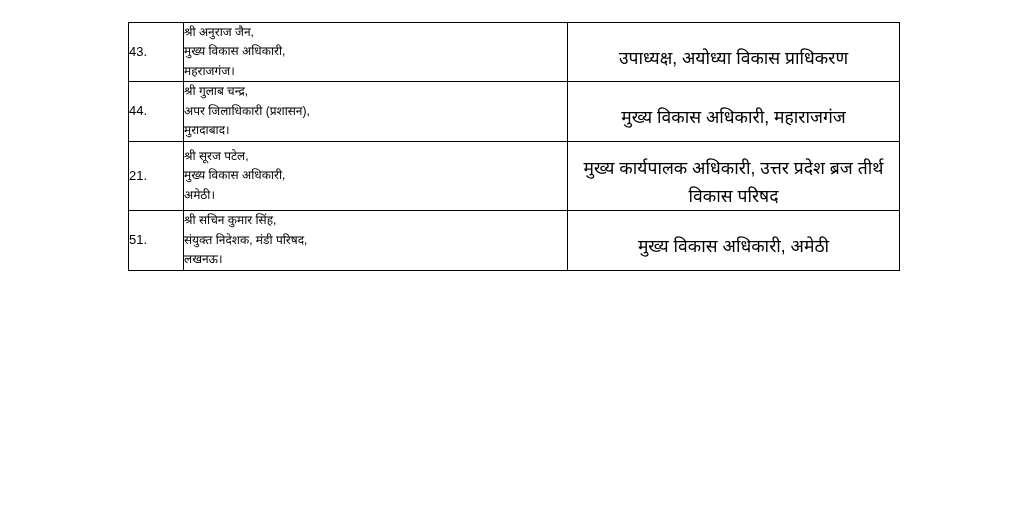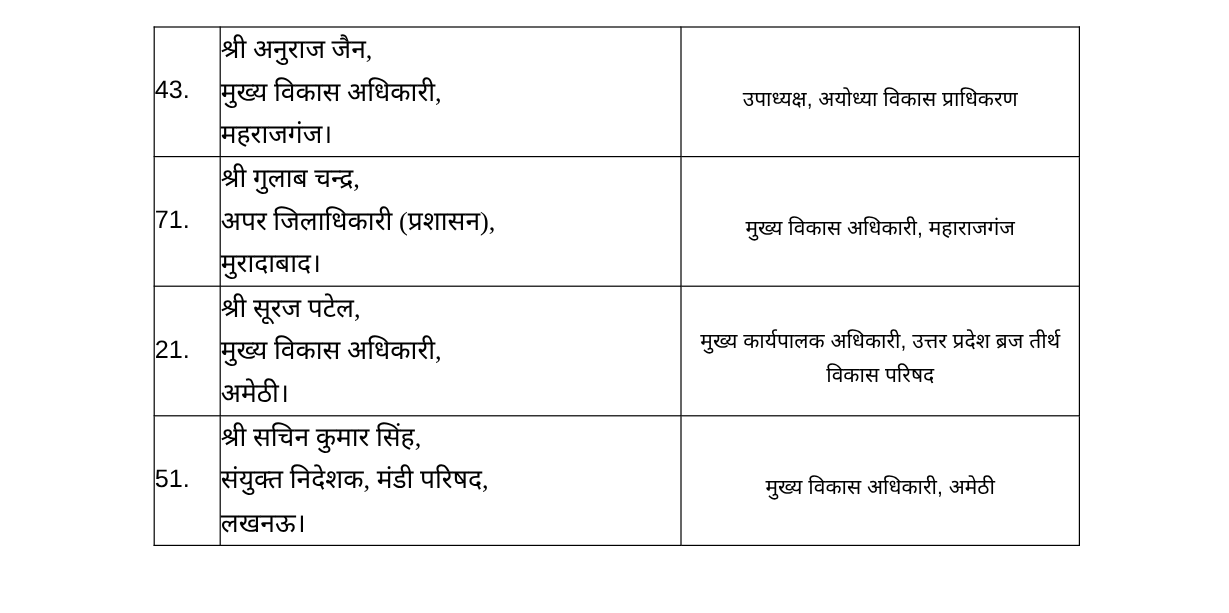--- a/index.html
+++ b/index.html
@@ -34,31 +34,30 @@
   table.transfer-table td {
     border: 1.5px solid #000000;
     vertical-align: middle;
     padding: 0;
   }
   td.col-sno {
     width: 54px;
     text-align: left;
     vertical-align: top;
     padding: 10px 0 10px 10px;
-    font-size: 21px;
+    font-size: 13px;
     line-height: 1.55;
     margin-top: 24px;
   }
   td.col-officer {
     width: 383px;
     vertical-align: top;
     padding: 10px 8px 10px 14px;
-    font-size: 22px;
+    font-size: 12px;
     line-height: 1.62;
-    font-family: Liberation Serif, serif;
   }
   td.col-posting {
     width: 331px;
     vertical-align: middle;
     padding: 10px 14px;
     font-size: 17.5px;
     line-height: 1.62;
     text-align: center;
   }
   .officer-line {
@@ -84,21 +83,21 @@
             <span class="officer-line">श्री अनुराज जैन,</span>
             <span class="officer-line">मुख्य विकास अधिकारी,</span>
             <span class="officer-line">महराजगंज।</span>
           </td>
           <td class="col-posting">
             <span class="posting-text">उपाध्यक्ष, अयोध्या विकास प्राधिकरण</span>
           </td>
         </tr>
 
         <tr>
-          <td class="col-sno">71.</td>
+          <td class="col-sno">44.</td>
           <td class="col-officer">
             <span class="officer-line">श्री गुलाब चन्द्र,</span>
             <span class="officer-line">अपर जिलाधिकारी (प्रशासन),</span>
             <span class="officer-line">मुरादाबाद।</span>
           </td>
           <td class="col-posting">
             <span class="posting-text">मुख्य विकास अधिकारी, महाराजगंज</span>
           </td>
         </tr>
 

